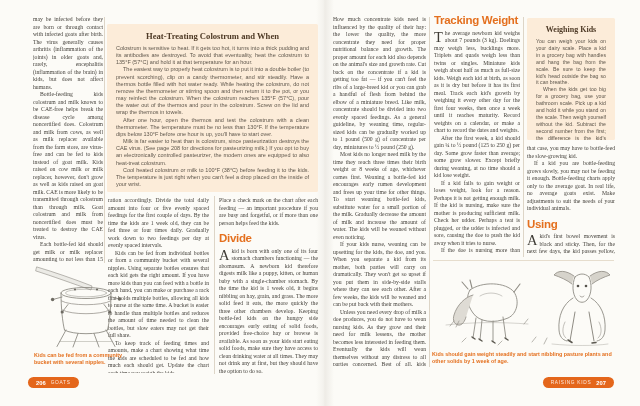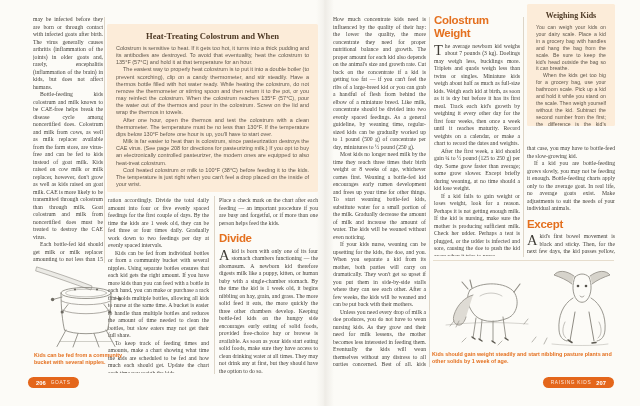--- a/index.html
+++ b/index.html
@@ -111,39 +111,39 @@
   <div class="rule-h" style="left:433px;top:260px;width:181px;"></div>
 
   <div class="bodytext" style="left:333px;top:16px;width:93px;height:350px;">
     <p>How much concentrate kids need is influenced by the quality of their hay: the lower the quality, the more concentrate they need for proper nutritional balance and growth. The proper amount for each kid also depends on the animal's size and growth rate. Cut back on the concentrate if a kid is getting too fat — if you can't feel the ribs of a large-breed kid or you can grab a handful of flesh from behind the elbow of a miniature breed. Like milk, concentrate should be divided into two evenly spaced feedings. As a general guideline, by weaning time, regular-sized kids can be gradually worked up to 1 pound (500 g) of concentrate per day, miniatures to ½ pound (250 g).</p>
     <p class="ind">Most kids no longer need milk by the time they reach three times their birth weight or 8 weeks of age, whichever comes first. Weaning a bottle-fed kid encourages early rumen development and frees up your time for other things. To start weaning bottle-fed kids, substitute water for a small portion of the milk. Gradually decrease the amount of milk and increase the amount of water. The kids will be weaned without even noticing.</p>
     <p class="ind">If your kids nurse, weaning can be upsetting for the kids, the doe, and you. When you separate a kid from its mother, both parties will carry on dramatically. They won't get so upset if you put them in side-by-side stalls where they can see each other. After a few weeks, the kids will be weaned and can be put back with their mothers.</p>
     <p class="ind">Unless you need every drop of milk a doe produces, you do not have to wean nursing kids. As they grow and their need for milk lessens, the mother becomes less interested in feeding them. Eventually the kids will wean themselves without any distress to all parties concerned. Best of all, kids raised for meat will grow faster and weigh more than kids that have been weaned early.</p>
   </div>
 
   <div class="bodytext" style="left:434px;top:14px;width:86px;height:242px;">
-    <h2 class="heading" style="margin-top:0;">Colostrum Weight</h2>
+    <h2 class="heading" style="margin-top:0;">Tracking Weight</h2>
     <p><span class="dropcap">T</span><span>he average newborn kid weighs about 7 pounds (3 kg). Doelings may weigh less, bucklings more. Triplets and quads weigh less than twins or singles. Miniature kids weigh about half as much as full-size kids. Weigh each kid at birth, as soon as it is dry but before it has its first meal. Track each kid's growth by weighing it every other day for the first four weeks, then once a week until it reaches maturity. Record weights on a calendar, or make a chart to record the dates and weights.</span></p>
     <p class="ind">After the first week, a kid should gain ¼ to ½ pound (125 to 250 g) per day. Some grow faster than average; some grow slower. Except briefly during weaning, at no time should a kid lose weight.</p>
     <p class="ind">If a kid fails to gain weight or loses weight, look for a reason. Perhaps it is not getting enough milk. If the kid is nursing, make sure the mother is producing sufficient milk. Check her udder. Perhaps a teat is plugged, or the udder is infected and sore, causing the doe to push the kid away when it tries to nurse.</p>
     <p class="ind">If the doe is nursing more than two kids, she may not have enough milk for them all. A strong kid may push a weaker kid aside at nursing time. In</p>
   </div>
 
-  <div class="featurebox" style="left:527px;top:4px;width:88px;height:122px;">
+  <div class="featurebox" style="left:527px;top:18px;width:88px;height:122px;">
     <h3 style="font-size:8px;">Weighing Kids</h3>
     <div class="bx" style="font-size:5.2px;line-height:6.9px;">
       <p>You can weigh your kids on your dairy scale. Place a kid in a grocery bag with handles and hang the bag from the scale. Be sure to keep the kid's head outside the bag so it can breathe.</p>
       <p class="ind">When the kids get too big for a grocery bag, use your bathroom scale. Pick up a kid and hold it while you stand on the scale. Then weigh yourself without the kid. Subtract the second number from the first; the difference is the kid's weight.</p>
     </div>
   </div>
 
   <div class="bodytext" style="left:527px;top:145px;width:88px;height:112px;">
     <p>that case, you may have to bottle-feed the slow-growing kid.</p>
     <p class="ind">If a kid you are bottle-feeding grows slowly, you may not be feeding it enough. Bottle-feeding charts apply only to the average goat. In real life, no average goats exist. Make adjustments to suit the needs of your individual animals.</p>
-    <h2 class="heading">Except</h2>
+    <h2 class="heading">Using</h2>
     <p><span class="dropcap">A</span><span>kid's first bowel movement is black and sticky. Then, for the next few days, the kid passes yellow, pasty material that may stick to the hair around its</span></p>
   </div>
 
   <div class="illo" style="left:432px;top:262px;width:182px;height:86px;">
     <svg viewBox="0 0 182 86">
       <g stroke="#8f8c84" fill="none" stroke-width="0.9" stroke-linecap="round">
 
         <path d="M38 28 C50 19 74 20 82 30 C88 39 85 52 76 56 C62 62 47 60 41 51 C35 43 34 34 38 28 Z"></path>
         <path d="M41 33 C33 35 25 43 22 53 C20.5 58 22 62 26 63 C30 64 33 59 34 55" fill="#dedbd4" stroke-width="0.8"></path>
         <path d="M36 27 L30 20 M40 26 L38 18" stroke-width="1.1"></path>

